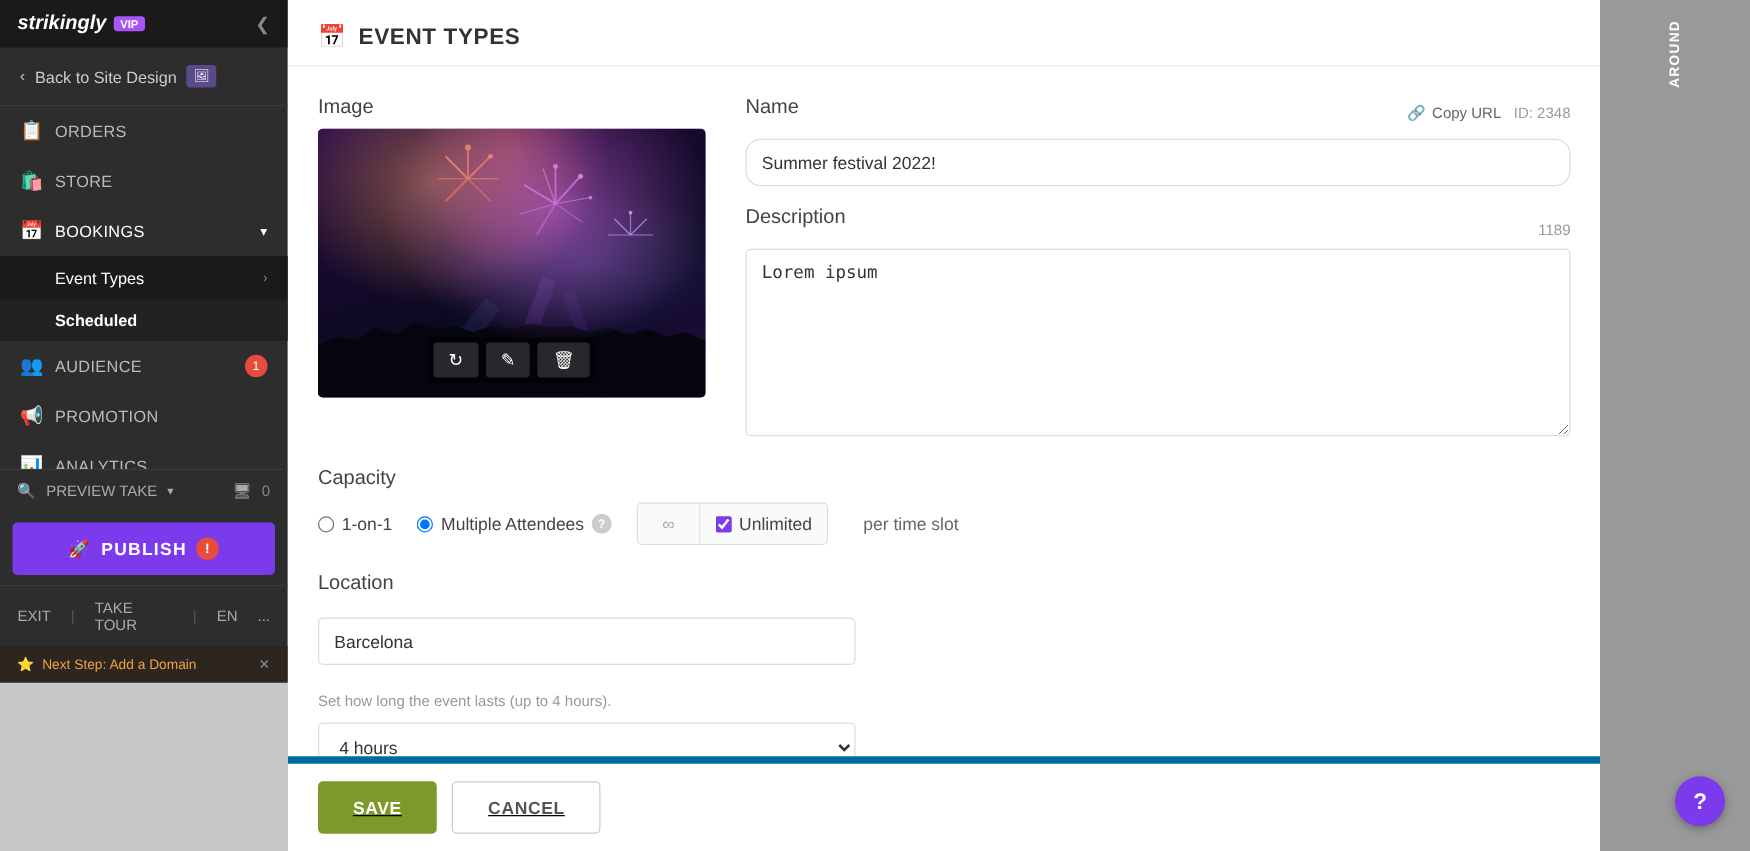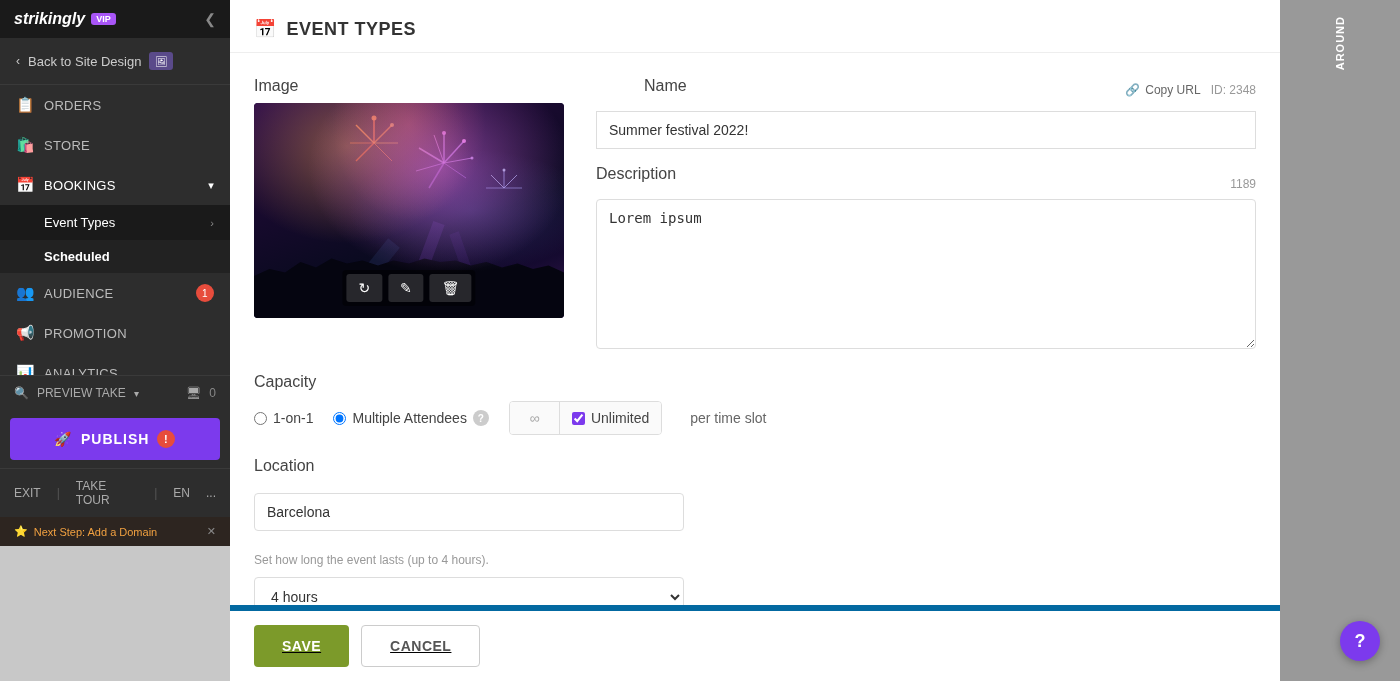--- a/index.html
+++ b/index.html
@@ -268,35 +268,34 @@
       font-size: 14px;
     }
 
     
     .name-section { flex: 1; }
     .name-header {
       display: flex;
       align-items: center;
       justify-content: space-between;
       margin-bottom: 8px;
-      margin-left: 48px;
     }
     .copy-url {
       display: flex;
       align-items: center;
       gap: 5px;
       color: #666;
       font-size: 12px;
       cursor: pointer;
     }
     .id-label { color: #999; font-size: 12px; }
     .text-input {
       width: 100%;
       border: 1px solid #ddd;
-      border-radius: 0;
+      border-radius: 12px;
       padding: 10px 12px;
       font-size: 14px;
       color: #333;
       outline: none;
     }
 
     .desc-header {
       display: flex;
       align-items: flex-end;
       justify-content: space-between;

